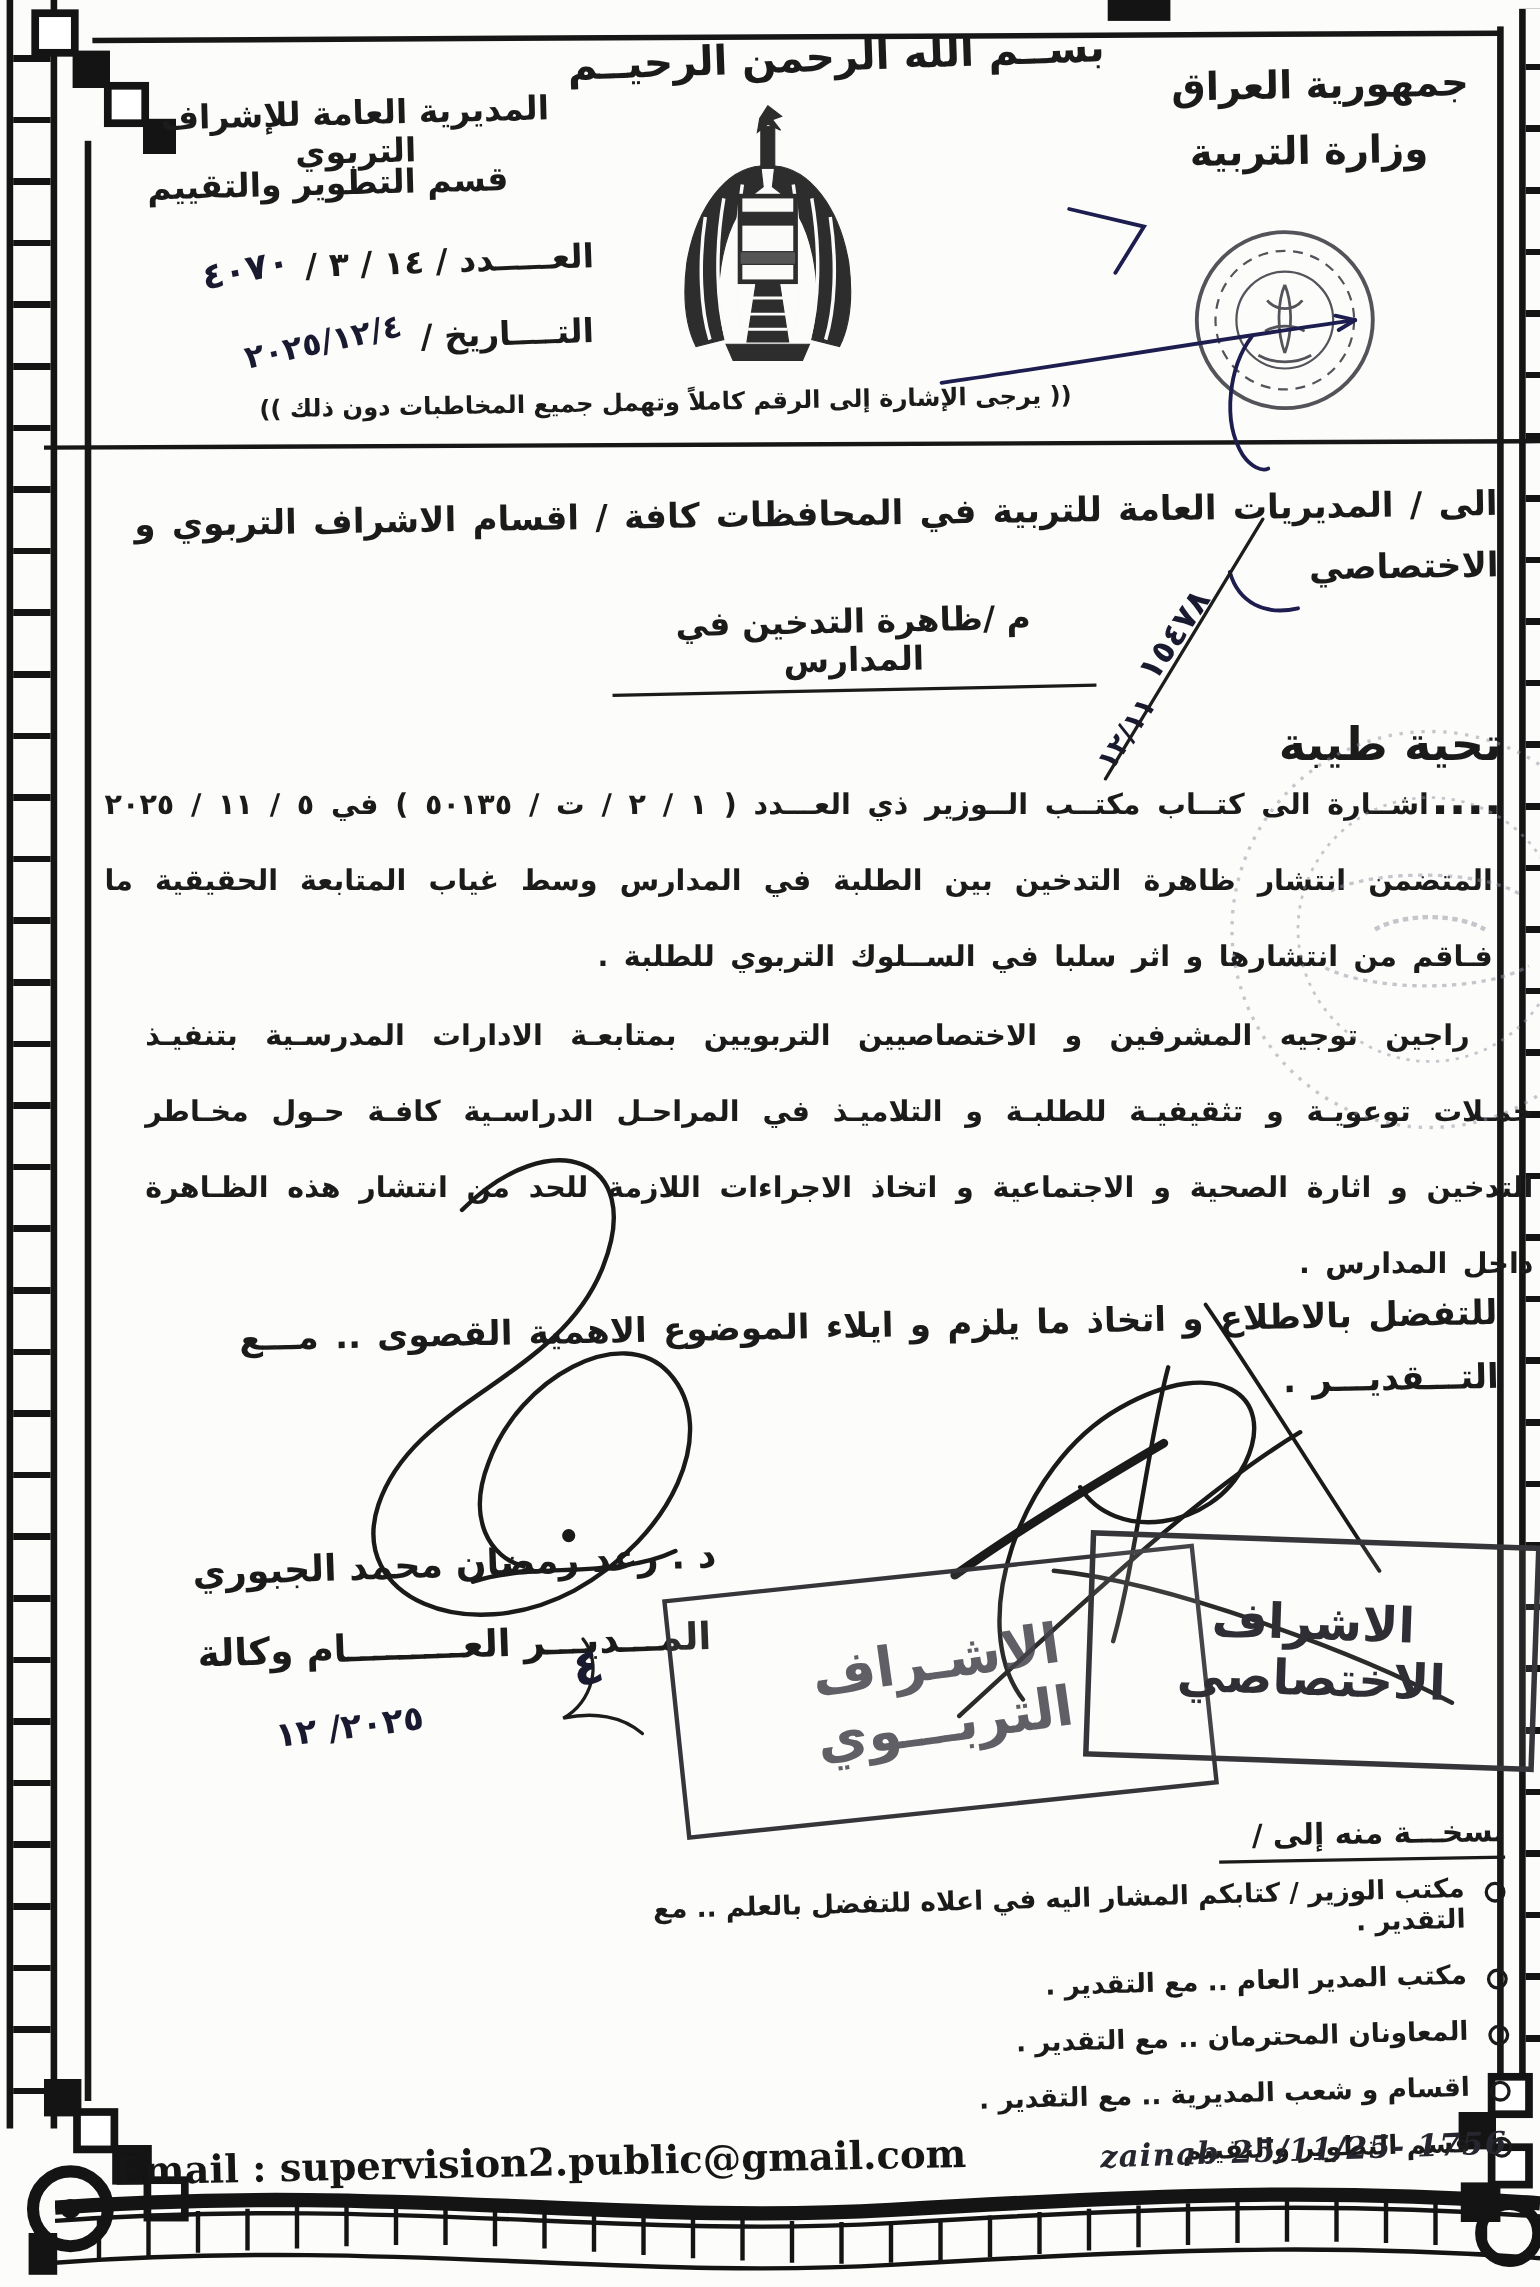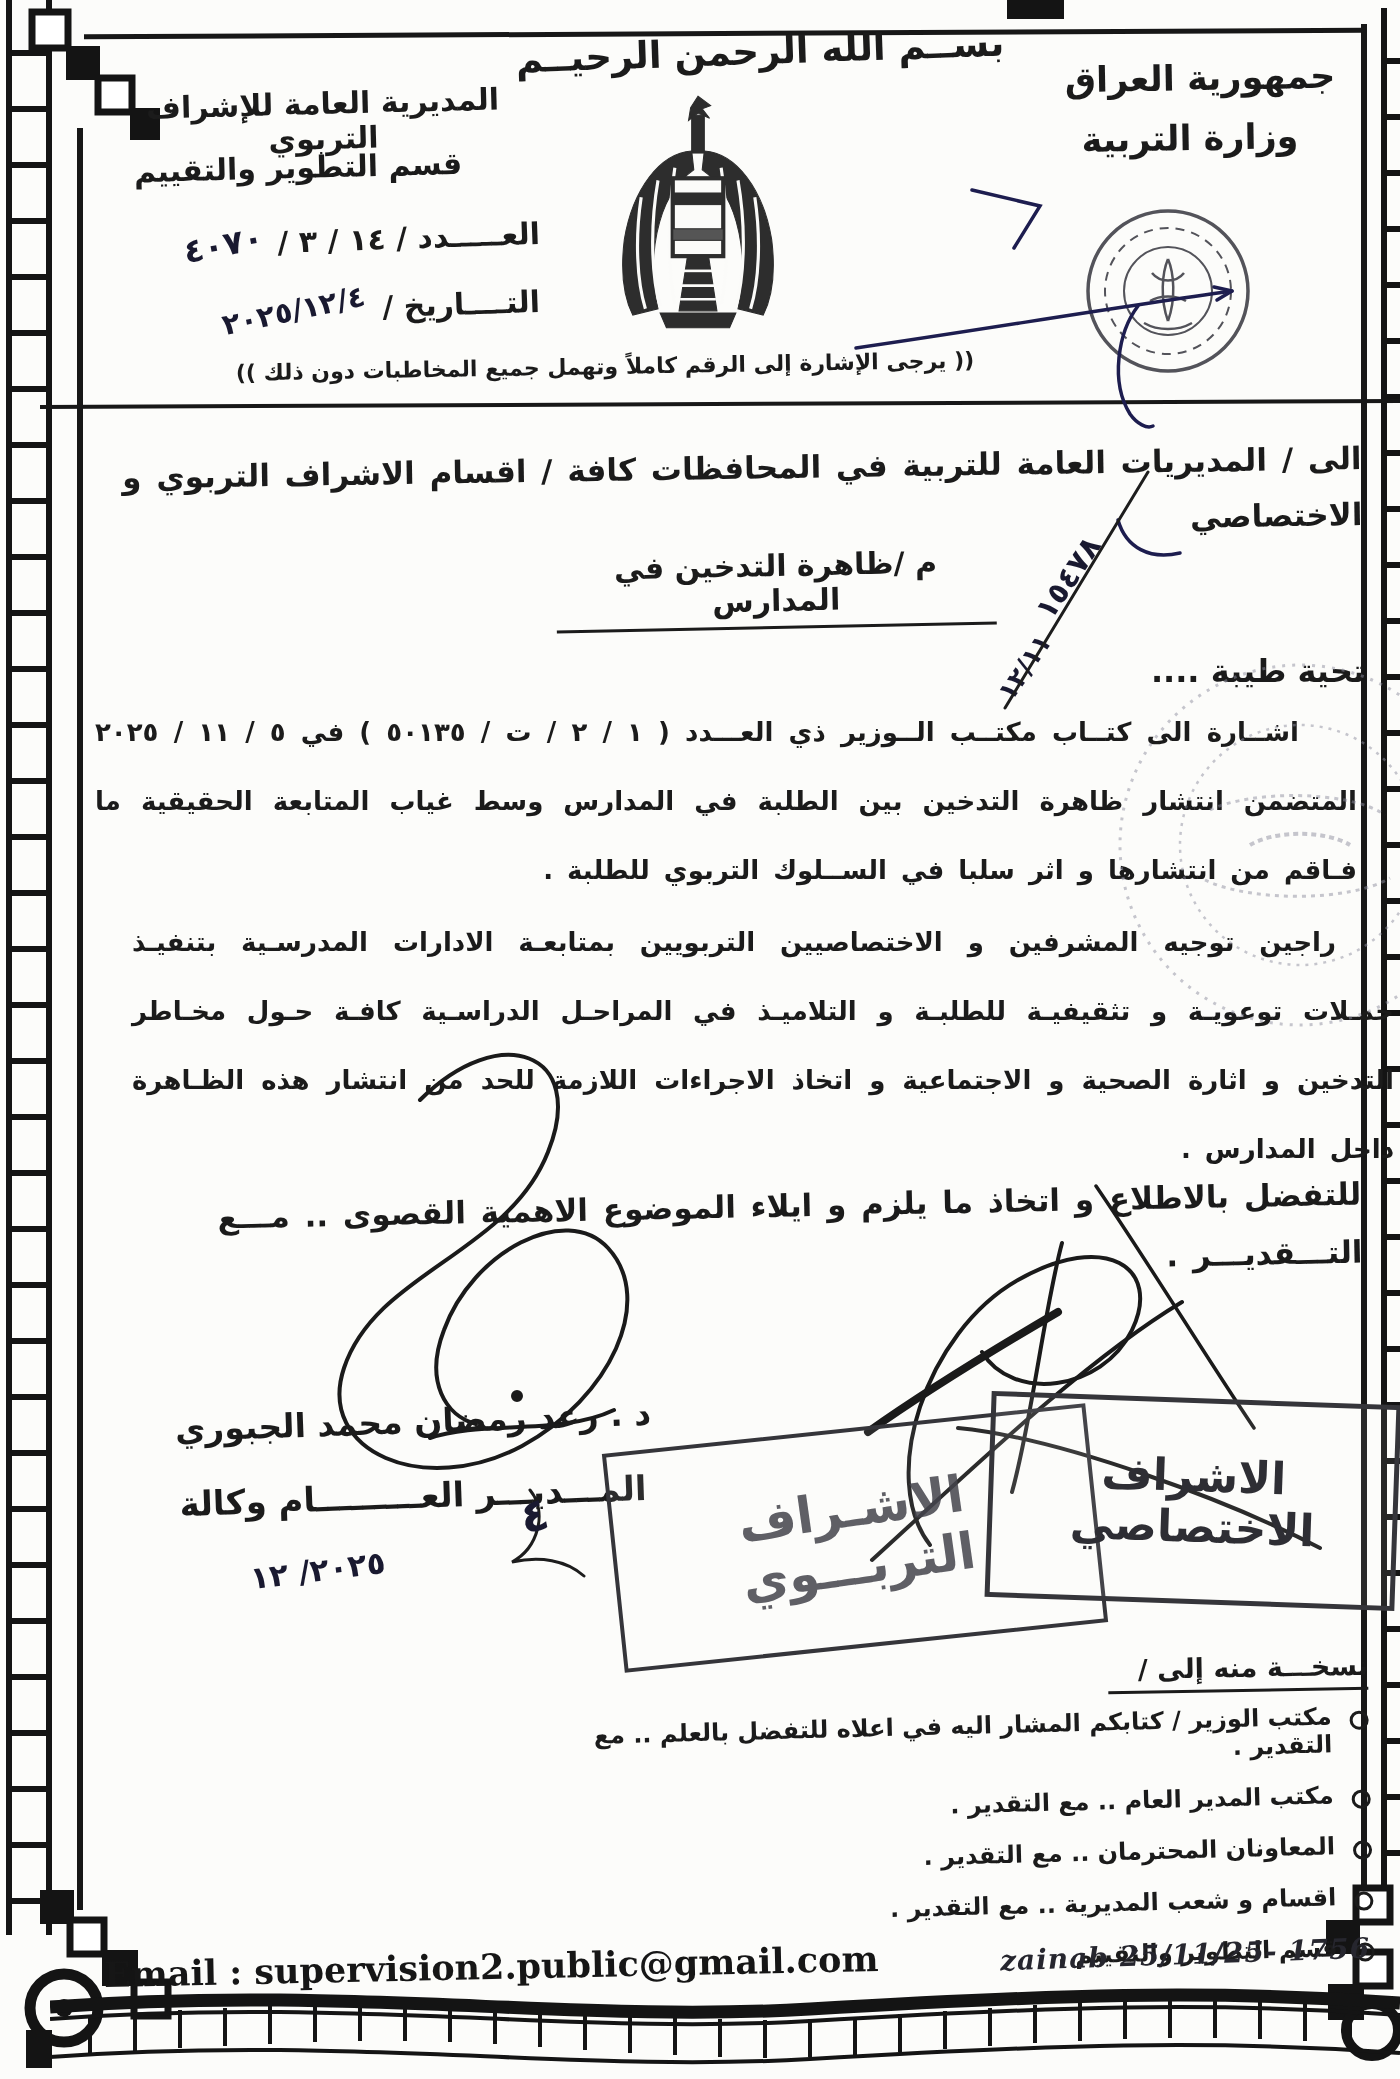--- a/index.html
+++ b/index.html
@@ -158,21 +158,21 @@
 
   <div class="abs ar" style="left:90px;top:440px;width:1272px;text-align:right;font-size:31px;line-height:56px;
               transform:rotate(-0.9deg);word-spacing:4px;">الى / المديريات العامة للتربية في المحافظات كافة / اقسام الاشراف التربوي و الاختصاصي</div>
 
   <div class="abs ar" style="left:556px;top:548px;width:440px;text-align:center;font-size:30px;padding-bottom:8px;
               border-bottom:3px solid #1b1b1b;transform:rotate(-1.2deg);">م /ظاهرة التدخين في المدارس</div>
 
   <div class="abs hand" style="left:1022px;top:560px;font-size:30px;letter-spacing:8px;transform:rotate(-56deg);">١٥٤٧٨</div>
   <div class="abs hand" style="left:988px;top:652px;font-size:26px;letter-spacing:5px;transform:rotate(-56deg);">١٢/١١</div>
 
-  <div class="abs ar" style="left:1105px;top:652px;width:260px;text-align:right;font-size:32px;">تحية طيبة ....</div>
+  <div class="abs ar" style="left:1105px;top:652px;width:260px;text-align:right;font-size:42px;">تحية طيبة ....</div>
 
   <div class="abs ar para" style="left:95px;top:698px;width:1262px;text-indent:58px;">اشــارة الى كتــاب مكتــب الــوزير ذي العـــدد ( ١ / ٢ / ت / ٥٠١٣٥ ) في ٥ / ١١ / ٢٠٢٥ المتضمن انتشار ظاهرة التدخين بين الطلبة في المدارس وسط غياب المتابعة الحقيقية ما فـاقم من انتشارها و اثر سلبا في الســلوك التربوي للطلبة .</div>
 
   <div class="abs ar para" style="left:108px;top:908px;width:1262px;text-indent:58px;margin-left:24px;">راجين توجيه المشرفين و الاختصاصيين التربويين بمتابعـة الادارات المدرسـية بتنفيـذ حمـلات توعويـة و تثقيفيـة للطلبـة و التلاميـذ في المراحـل الدراسـية كافـة حـول مخـاطر التدخين و اثارة الصحية و الاجتماعية و اتخاذ الاجراءات اللازمة للحد من انتشار هذه الظـاهرة داخل المدارس .</div>
 
   <svg class="abs" style="left:1100px;top:640px;" width="300" height="420" viewBox="0 0 300 420" opacity="0.5">
     <g fill="none" stroke="#8f8fa0">
       <circle cx="200" cy="205" r="180" stroke-width="3" stroke-dasharray="3 7"></circle>
       <circle cx="200" cy="205" r="120" stroke-width="2.5" stroke-dasharray="3 6"></circle>
       <path d="M110,170 C150,150 250,150 285,175 M105,240 C150,262 250,262 290,238" stroke-width="3" stroke-dasharray="4 5"></path>

